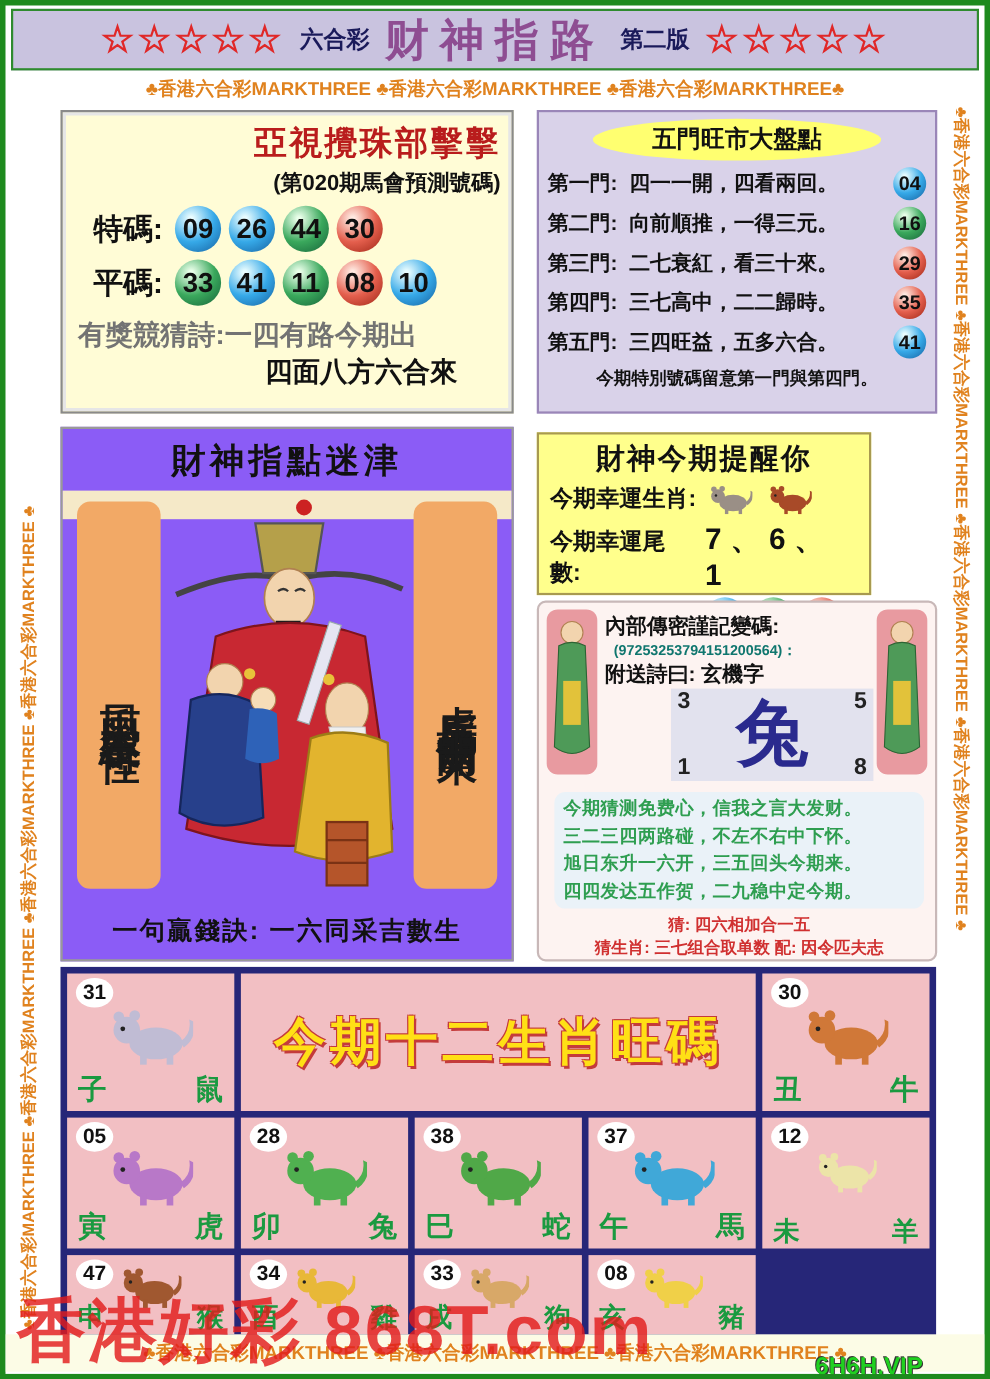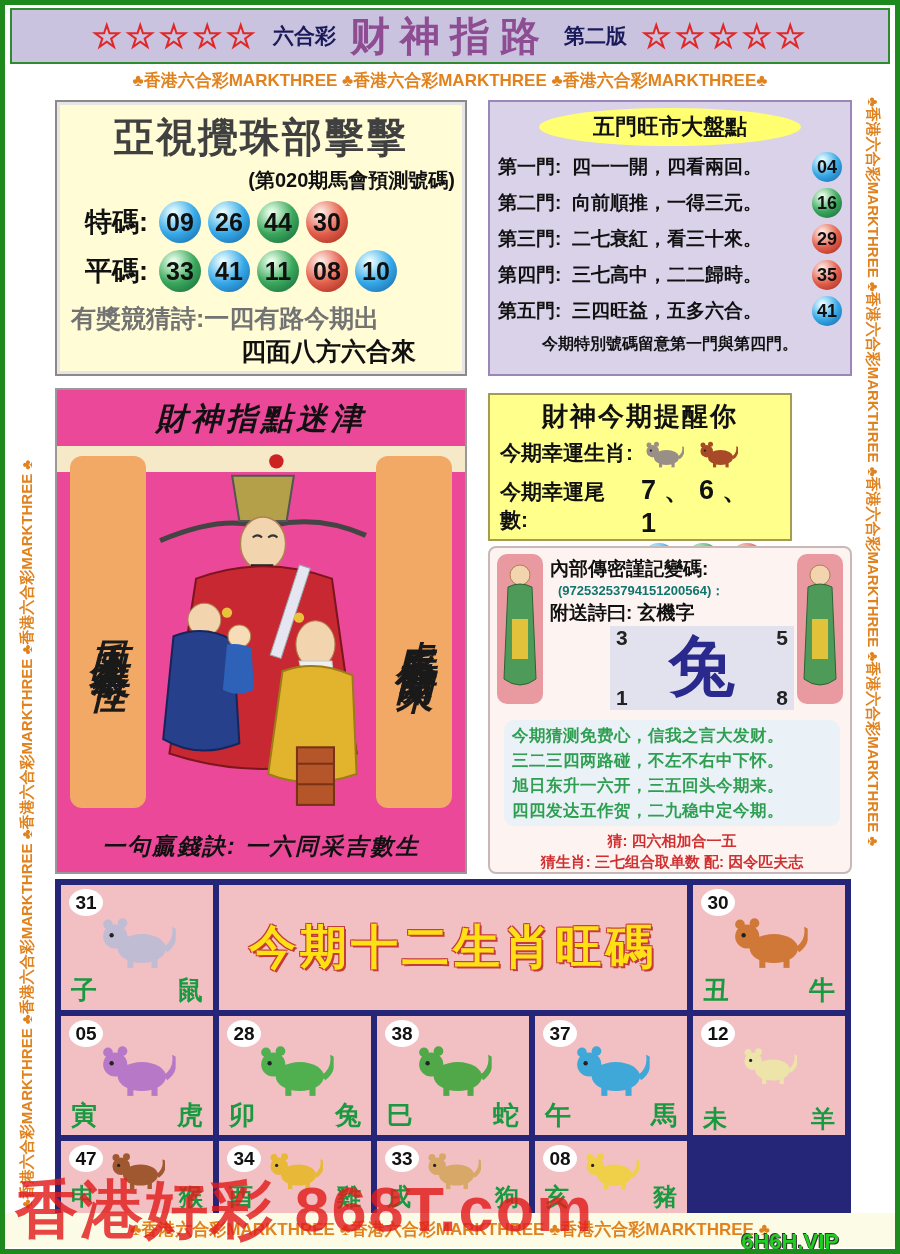--- a/index.html
+++ b/index.html
@@ -33,21 +33,21 @@
   .ball { display:inline-flex; align-items:center; justify-content:center;
     border-radius:50%; font-weight:bold; color:#101010; }
   .ball.blue  { background:radial-gradient(circle at 35% 28%, #eafdff 4%, #36a9e8 52%, #155f9e 100%); }
   .ball.green { background:radial-gradient(circle at 35% 28%, #eaffea 4%, #3aa85c 52%, #156038 100%); }
   .ball.red   { background:radial-gradient(circle at 35% 28%, #ffeae2 4%, #e45f4d 52%, #9c2414 100%); }
 
   
   .boxA { position:absolute; left:50px; top:95px; width:412px; height:276px;
     background:#fffcd6; border:2px solid #8a8a8a; box-shadow:0 0 0 3px #e6e6e6 inset;
     padding:8px 10px; }
-  .boxA .t  { text-align:center; font-size:40px; font-weight:bold; color:#404040; letter-spacing:2px;}
+  .boxA .t  { text-align:right; font-size:30px; font-weight:bold; color:#b91c1c; letter-spacing:2px;}
   .boxA .st { text-align:right; font-size:20px; font-weight:bold; color:#111; margin-top:2px;}
   .ballrow { display:flex; align-items:center; gap:7px; margin:7px 0 0 18px; }
   .ballrow .lbl { font-size:27px; font-weight:bold; color:#111; margin-right:4px; }
   .boxA .ball { width:42px; height:42px; font-size:25px; }
   .boxA .poem { font-size:25px; font-weight:bold; color:#737373; margin:10px 0 0 4px; }
   .boxA .poem2 { font-size:25px; font-weight:bold; color:#111; margin-left:174px; }
 
   
   .boxB { position:absolute; left:483px; top:95px; width:364px; height:276px;
     background:#d9d2e9; border:2px solid #9a86b8; padding:6px 8px; }
@@ -56,21 +56,21 @@
     font-weight:bold; color:#111; }
   .gate-row { display:flex; align-items:center; font-size:19px; font-weight:bold;
     color:#111; margin-top:6px; }
   .gate-row .gl { width:74px; }
   .gate-row .gt { flex:1; }
   .boxB .ball { width:30px; height:30px; font-size:18px; }
   .boxB .foot { text-align:center; font-size:16px; font-weight:bold; color:#111; margin-top:8px; }
 
   
   .boxC { position:absolute; left:50px; top:383px; width:412px; height:486px;
-    background:#ec4899; border:2px solid #999;font-style:italic; }
+    background:#8b5cf6; border:2px solid #999; }
   .boxC .t { text-align:center; font-size:31px; font-weight:bold; color:#111;
     letter-spacing:4px; margin-top:8px; }
   .boxC .band { position:absolute; left:0; top:56px; width:100%; height:26px; background:#f5e9c8; }
   .couplet { position:absolute; top:66px; width:76px; height:352px; background:#f2a966;
     border-radius:12px; display:flex; align-items:center; justify-content:center; }
   .couplet.l { left:13px; } .couplet.r { right:13px; }
   .couplet span { writing-mode:vertical-rl; text-orientation:upright; font-size:37px;
     font-weight:bold; color:#1a1a1a; letter-spacing:6px; font-family:"Liberation Serif", serif; }
   .deity-wrap { position:absolute; left:98px; top:52px; width:216px; height:372px; }
   .boxC .bottom { position:absolute; bottom:10px; width:100%; text-align:center;

